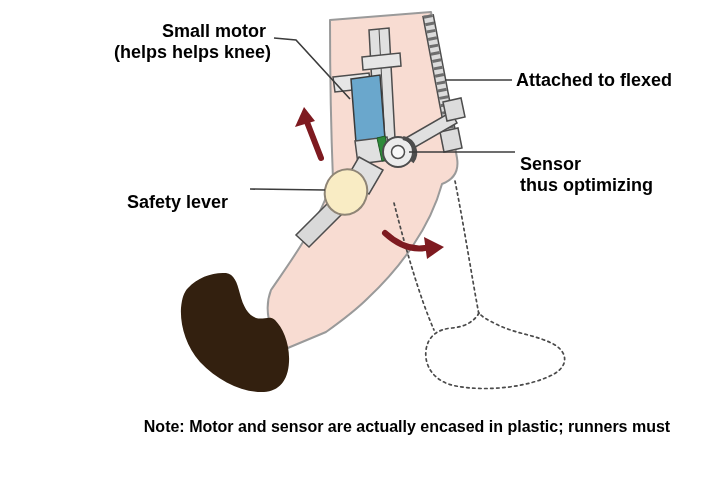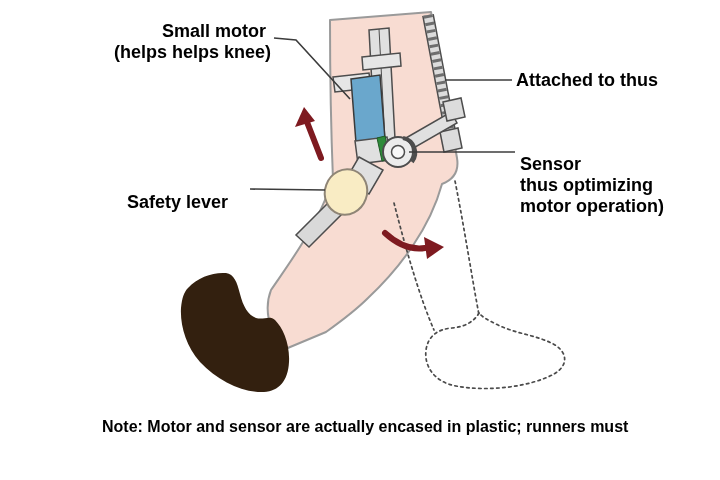--- a/index.html
+++ b/index.html
@@ -14,21 +14,21 @@
   }
   .lbl span{display:block;}
   #label-small-motor{left:86px;top:21px;width:152px;text-align:right;}
   #label-attached{left:488px;top:70px;}
   #label-sensor{left:492px;top:154px;line-height:21px;}
   #label-safety{left:99px;top:192px;}
   #note{
     position:absolute;left:74px;top:418px;width:610px;
     font-weight:bold;font-size:16px;line-height:18px;color:#000;
   }
-  #note span{display:block;}
+  #note span{display:block;text-align:center;}
 </style>
 </head>
 <body>
 
 <div class="stage">
 
   <svg width="720" height="480" viewBox="0 0 720 480">
 
     <path d="M 302,20 L 403,12 L 429,158
              C 431,170 427,179 414,184
@@ -106,26 +106,25 @@
       <line x1="381" y1="152" x2="487" y2="152"></line>
       <line x1="222" y1="189" x2="297" y2="190"></line>
     </g>
   </svg>
 
   <div class="lbl" id="label-small-motor">
     <span>Small motor</span>
     <span>(helps helps knee)</span>
   </div>
 
-  <div class="lbl" id="label-attached">Attached to thus</div>
+  <div class="lbl" id="label-attached">Attached to flexed</div>
 
   <div class="lbl" id="label-sensor">
     <span>Sensor</span>
     <span>thus optimizing</span>
-    <span>motor operation)</span>
   </div>
 
   <div class="lbl" id="label-safety">Safety lever</div>
 
   <div id="note">
     <span>Note: Motor and sensor are actually encased in plastic; runners must</span>
   </div>
 
 </div>
 

